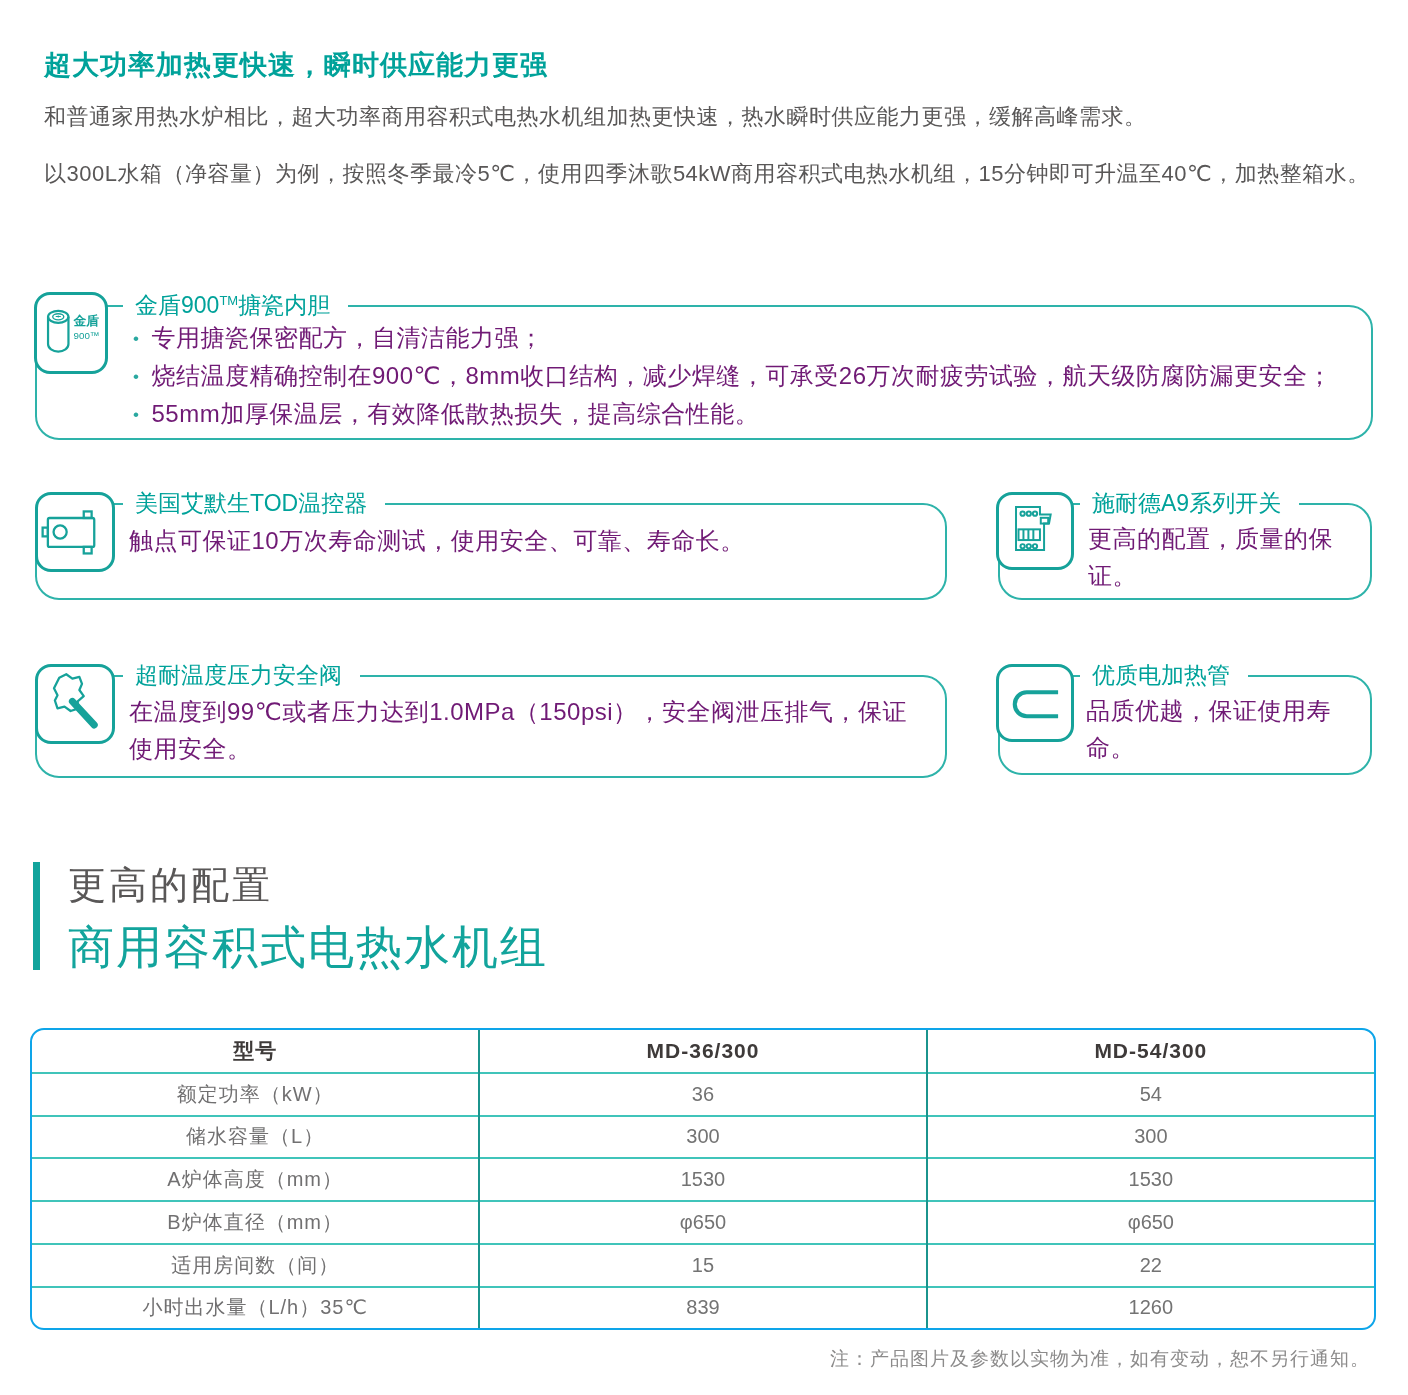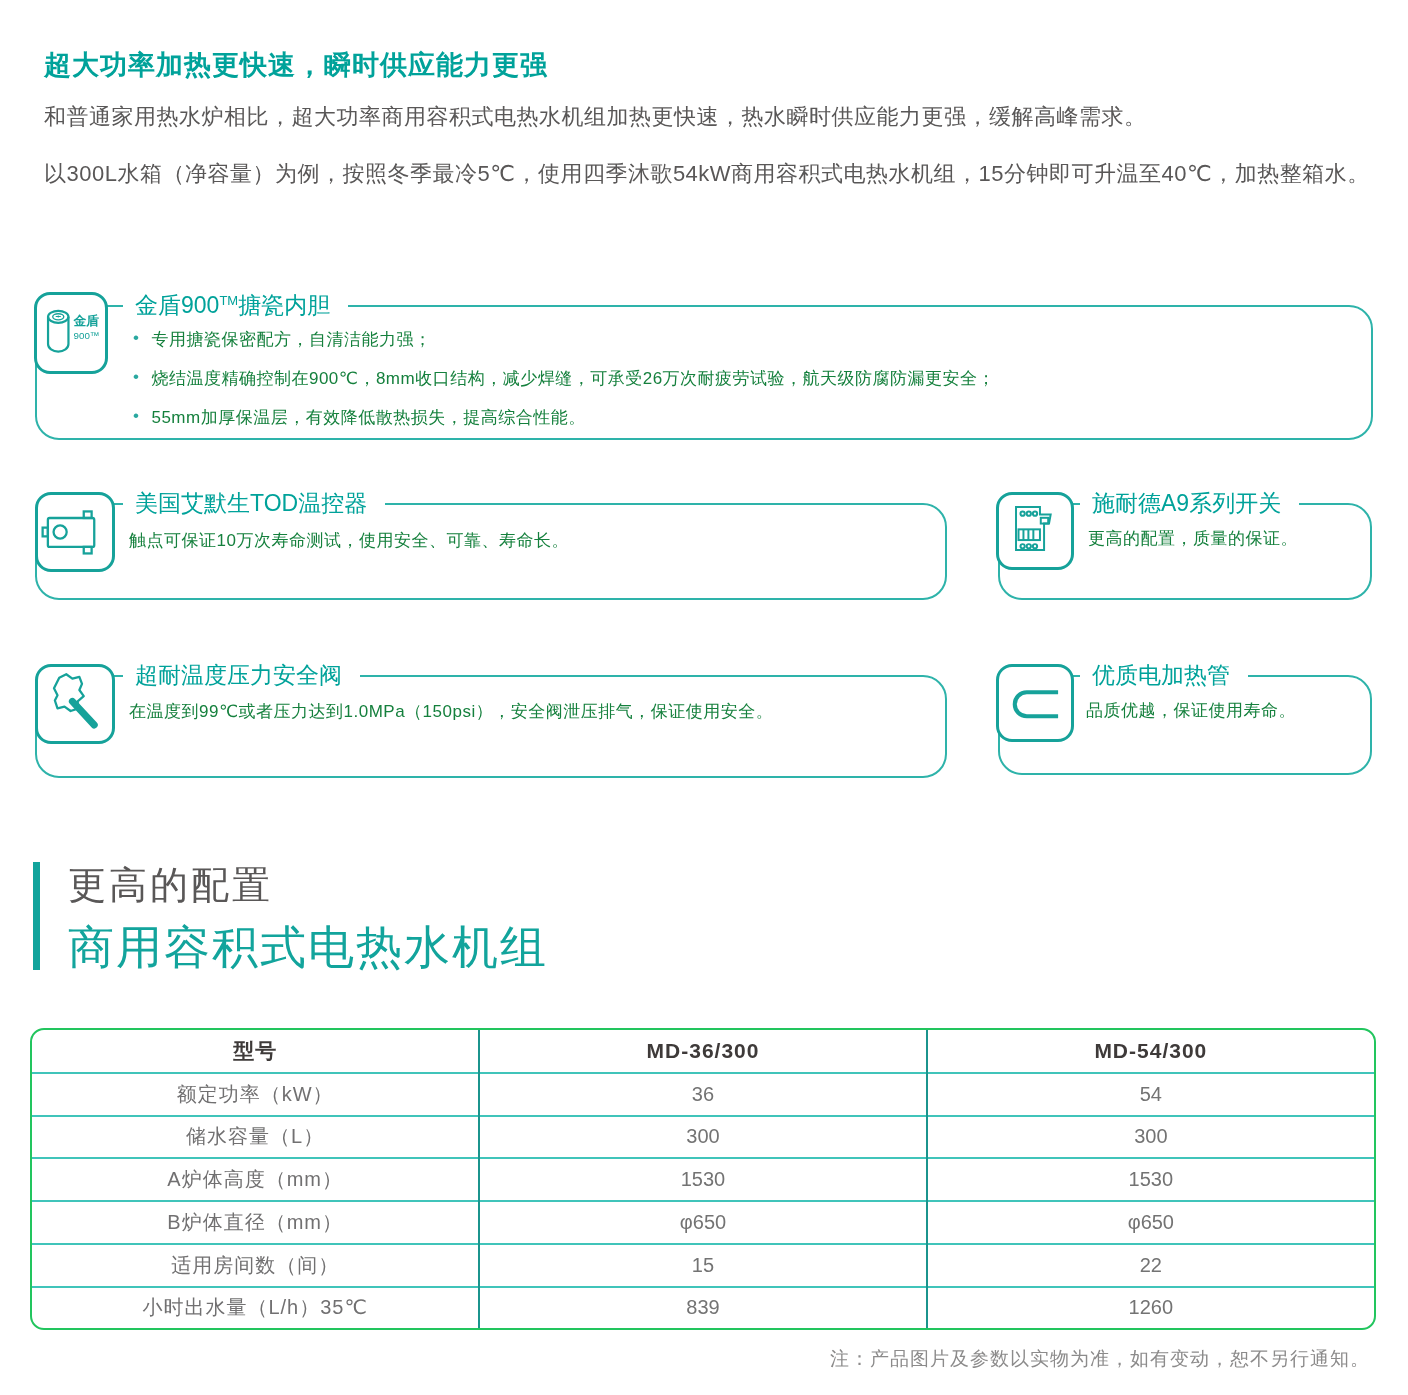--- a/index.html
+++ b/index.html
@@ -24,21 +24,21 @@
     position:absolute; border:2px solid #2eb3aa; border-radius:24px; background:#fff;
   }
   .tile {
     position:absolute; background:#fff; border:3px solid #16a29a; border-radius:16px;
     display:flex; align-items:center; justify-content:center; z-index:2;
   }
   .ftitle {
     position:absolute; top:0; transform:translateY(-54%); background:#fff;
     color:#00a29a; font-size:23px; white-space:nowrap; padding:0 18px 0 12px; z-index:1;
   }
-  .fbody { color:#15803d; font-size:17px; line-height:37px; letter-spacing:0.5px; }
+  .fbody { color:#701a75; font-size:24px; line-height:37px; letter-spacing:0.5px; }
   .bullet::before { content:"\2022"; color:#2aa8a0; font-size:17px; margin-right:12px; vertical-align:2px; }
   sup.tm { font-size:13px; vertical-align:super; }
 
   .box-liner   { left:35px;  top:305px; width:1338px; height:135px; }
   .box-liner .tile { left:-3px; top:-15px; width:74px; height:82px; }
   .box-liner .ftitle { left:86px; }
   .box-liner .fbody { padding:12px 24px 0 96px; }
 
   .box-tod     { left:35px;  top:503px; width:912px;  height:97px; }
   .box-tod .tile { left:-2px; top:-13px; width:80px; height:80px; }
@@ -61,21 +61,21 @@
   .box-heater .fbody { padding:15px 10px 0 86px; }
 
   
   .sec-bar { position:absolute; left:33px; top:862px; width:7px; height:108px; background:#12a49c; }
   .sec-title { position:absolute; left:68px; top:860px; font-size:38px; color:#595757; letter-spacing:3px; }
   .sec-subtitle { position:absolute; left:68px; top:917px; font-size:46px; color:#12a49c; letter-spacing:2px; }
 
   
   .table-wrap {
     position:absolute; left:30px; top:1028px; width:1346px; height:302px;
-    border:2px solid #22c55e; border-radius:14px; overflow:hidden; background:#fff;
+    border:2px solid #0ea5e9; border-radius:14px; overflow:hidden; background:#fff;
   }
   .table-wrap table { width:100%; height:100%; border-collapse:collapse; table-layout:fixed; }
   .table-wrap th, .table-wrap td { text-align:center; vertical-align:middle; }
   .table-wrap th {
     font-size:21px; font-weight:700; color:#3e3a39; letter-spacing:1px;
   }
   .table-wrap td.lbl { font-size:20px; color:#717071; font-weight:400; letter-spacing:1px; }
   .table-wrap td.val { font-size:20px; color:#737373;margin-left:15px; }
   .table-wrap tr + tr th, .table-wrap tr + tr td { border-top:2px solid #40c4ba; }
   .table-wrap th + th, .table-wrap td + td { border-left:2px solid #1b948d; }

